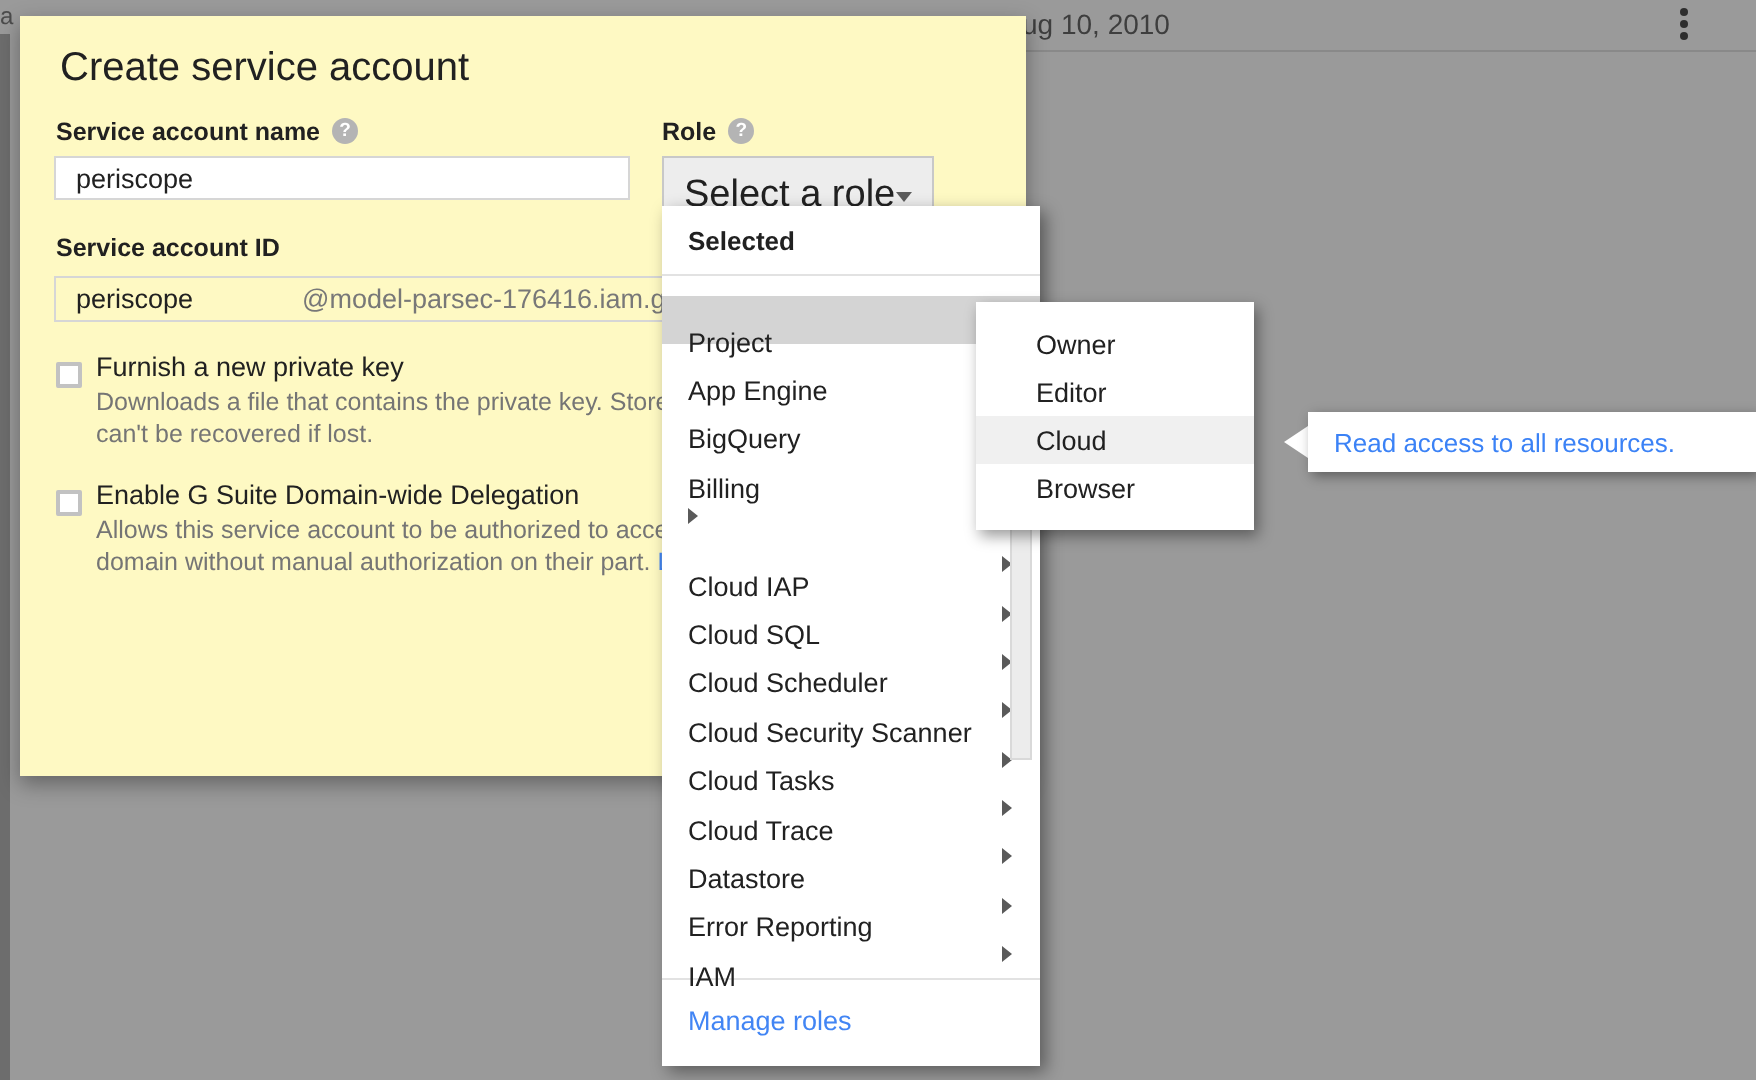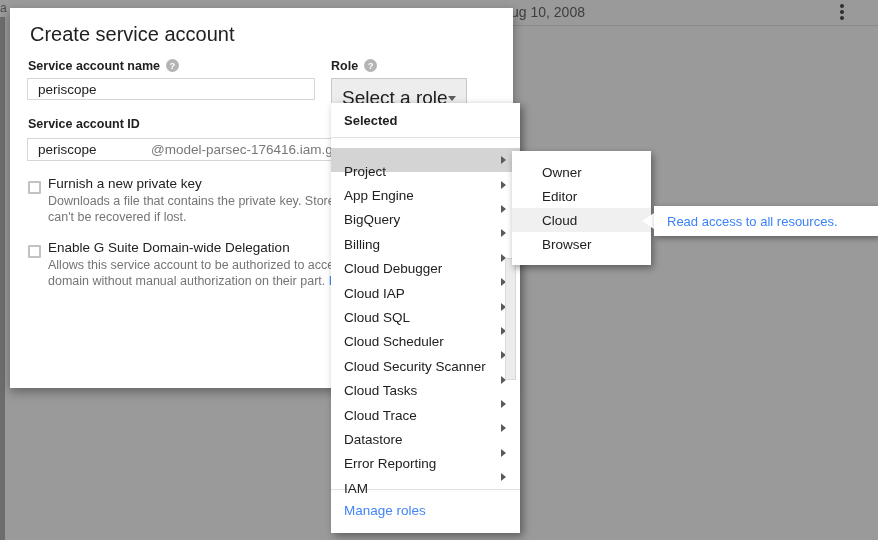--- a/index.html
+++ b/index.html
@@ -13,21 +13,21 @@
 
   
   .corner-frag { left:0; top:1px; font-size:12px; color:#4c4c4c; }
   .underlay-date { left:511px; top:4px; font-size:14px; color:#3e3e3e; white-space:nowrap; }
   .underlay-divider { left:513px; top:25px; width:365px; height:1px; background:#898989; }
   .kebab { left:840px; top:4px; display:flex; flex-direction:column; gap:2px; }
   .kebab i { width:4px; height:4px; border-radius:50%; background:#2e2e2e; }
   .left-strip { left:0; top:17px; width:5px; height:523px; background:#6d6d6d; }
 
   
-  .dialog { left:10px; top:8px; width:503px; height:380px; background:#ffffff;
+  .dialog { left:10px; top:8px; width:503px; height:380px; background:#fef9c3;
             box-shadow:0 4px 10px rgba(0,0,0,.35); z-index:2; }
   .dlg-title { left:20px; top:15px; font-size:20px; color:#212121; }
   .field-label { display:flex; gap:6px;
                  font-size:12.5px; font-weight:bold; color:#212121; white-space:nowrap; }
   .help-icon { width:13px; height:13px; border-radius:50%; background:#b4b4b4; color:#fff;
                font-size:9.5px; font-weight:bold; line-height:13px; text-align:center; }
   .text-input { border:1px solid #d6d6d6; background:#fff; height:22px;
                 font-family:"Liberation Sans",sans-serif; font-size:13.5px; color:#212121;
                 padding:0 10px; outline:none; }
   .select-btn { height:40px; background:#ededed; border:1px solid #c8c8c8;
@@ -55,41 +55,41 @@
   .mi-label { flex:1;margin-top:22px; }
   .arrow-right { width:0; height:0; border-left:5px solid #5a5a5a;
                  border-top:4px solid transparent; border-bottom:4px solid transparent; }
   .menu-divider { height:1px; background:#e2e2e2; }
   .manage-row { height:40px; display:flex; align-items:center; padding-left:13px;
                 font-size:13.5px; }
   .menu-scroll-thumb { position:absolute; left:174px; top:155px; width:11px; height:122px;
                        background:#ececec; border:1px solid #d9d9d9; }
 
   
-  .submenu { left:512px; top:151px; width:139px; height:114px; background:#fff;
+  .submenu { left:488px; top:151px; width:139px; height:114px; background:#fff;
              box-shadow:2px 3px 7px rgba(0,0,0,.4); z-index:4; padding-top:9px; }
   .submenu-item { height:24px; display:flex; align-items:center; padding-left:30px;
                   font-size:13.5px; color:#212121; }
   .submenu-item.hl { background:#f0f0f0; }
 
   
   .tooltip { left:654px; top:206px; width:224px; height:30px; background:#fff;
              box-shadow:2px 2px 6px rgba(0,0,0,.4); z-index:5;
              display:flex; align-items:center; padding-left:13px; font-size:13px; color:#3b82f6; }
   .tooltip-arrow { left:642px; top:213px; width:0; height:0; z-index:5;
                    border-right:12px solid #fff;
                    border-top:8px solid transparent; border-bottom:8px solid transparent; }
 </style>
 </head>
 <body>
 
 <div class="screen">
 
   <span class="abs corner-frag">a</span>
-  <span class="abs underlay-date">ug 10, 2008</span>
+  <span class="abs underlay-date">ug 10, 2010</span>
   <div class="abs underlay-divider"></div>
   <div class="abs kebab">
       <i></i>
       <i></i>
       <i></i>
     </div>
   <div class="abs left-strip"></div>
 
   <div class="abs dialog">
     <div class="abs dlg-title">Create service account</div>
@@ -144,21 +144,20 @@
         </div>
         <div class="menu-item">
           <span class="mi-label">BigQuery</span>
           <span class="arrow-right"></span>
         </div>
         <div class="menu-item">
           <span class="mi-label">Billing</span>
           <span class="arrow-right"></span>
         </div>
         <div class="menu-item">
-          <span class="mi-label">Cloud Debugger</span>
           <span class="arrow-right"></span>
         </div>
         <div class="menu-item">
           <span class="mi-label">Cloud IAP</span>
           <span class="arrow-right"></span>
         </div>
         <div class="menu-item">
           <span class="mi-label">Cloud SQL</span>
           <span class="arrow-right"></span>
         </div>

